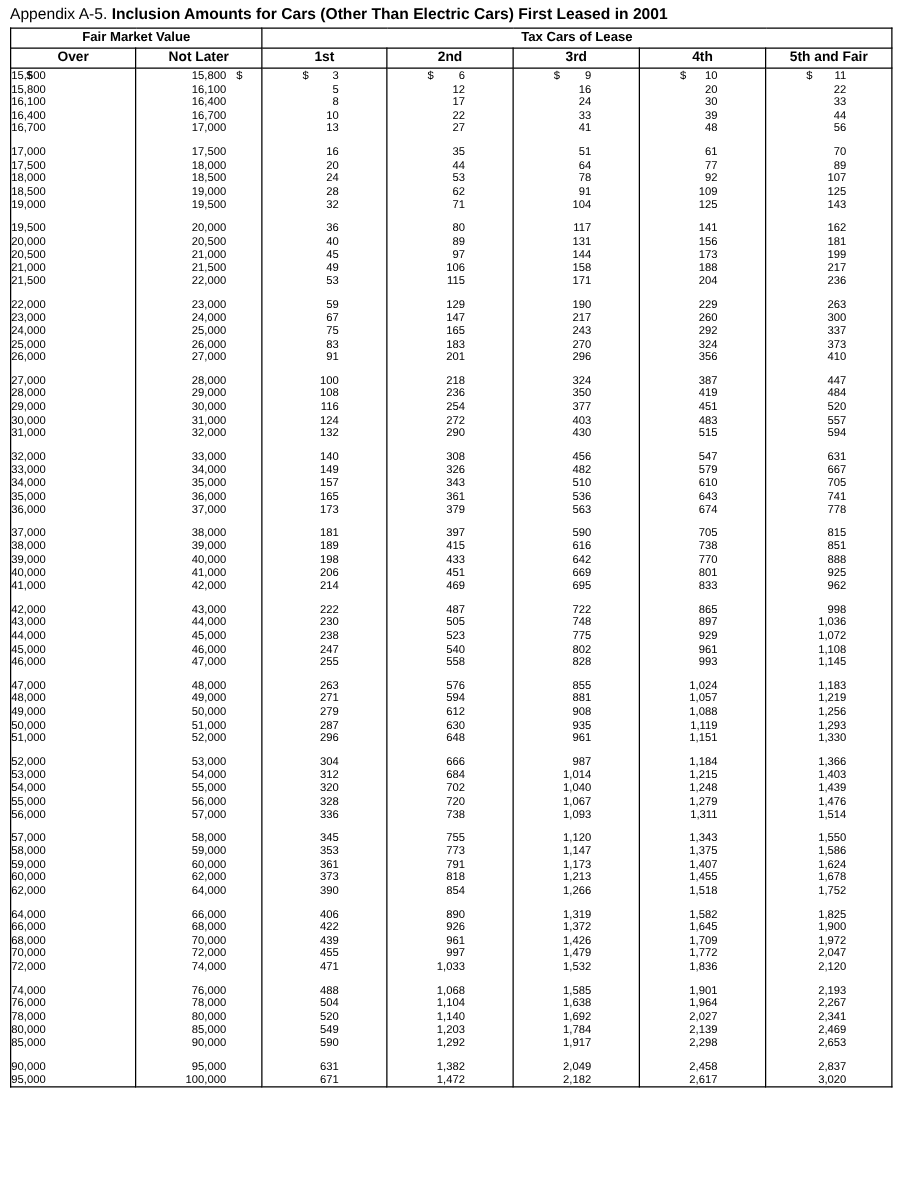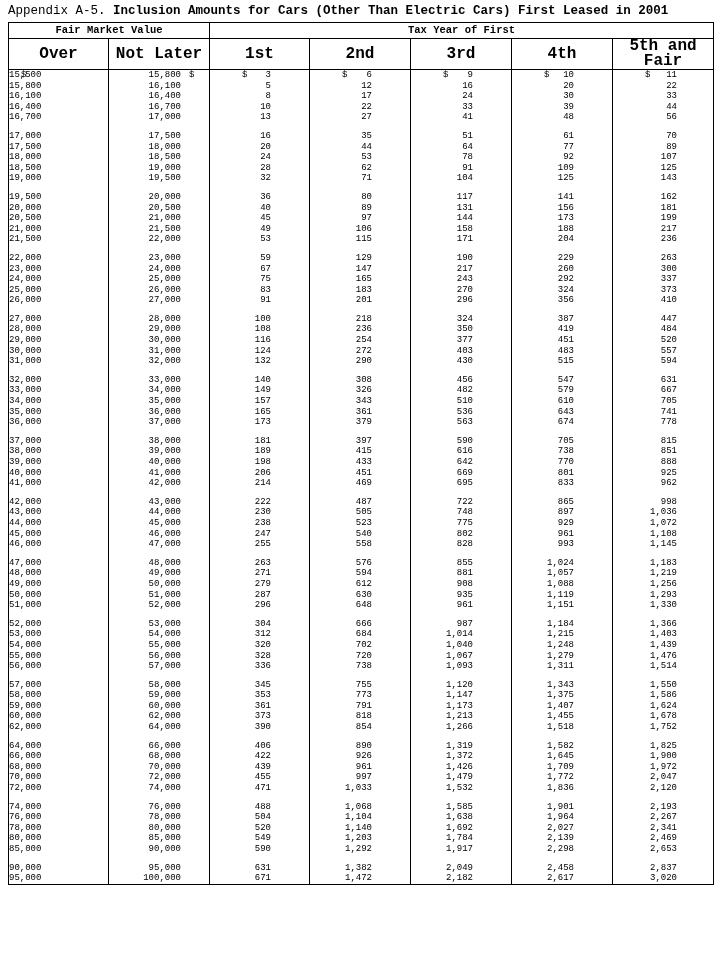--- a/index.html
+++ b/index.html
@@ -13,21 +13,20 @@
     font-family: "Liberation Sans", sans-serif;
     color: #000000;
     overflow: hidden;
   }
   .page {
     width: 721px;
     height: 675px;
     position: relative;
     box-sizing: border-box;
     padding: 4px 8px 0 8px;
-    font-family: Liberation Mono, monospace;
   }
   .title-line {
     font-size: 12.5px;
     margin: 0 0 4px 0;
     white-space: nowrap;
     line-height: 14px;
   }
   .title-prefix {
     font-weight: normal;
   }
@@ -45,21 +44,21 @@
     padding: 0;
   }
   .hdr {
     font-size: 10.5px;
     font-weight: bold;
     text-align: center;
     height: 15px;
     line-height: 15px;
   }
   .hdr2 {
-    font-size: 16px;
+    font-size: 11px;
     font-weight: bold;
     text-align: center;
     height: 15px;
     line-height: 15px;
   }
   .body-cell {
     vertical-align: top;
     padding: 4px 0 6px 0;
   }
   .col-body {
@@ -107,21 +106,21 @@
       <col style="width:101px">
       <col style="width:100px">
       <col style="width:101px">
       <col style="width:101px">
       <col style="width:101px">
       <col style="width:101px">
     </colgroup>
     <thead>
       <tr>
         <th class="hdr" colspan="2">Fair Market Value</th>
-        <th class="hdr" colspan="5">Tax Year of First</th>
+        <th class="hdr" colspan="5">Tax Cars of Lease</th>
       </tr>
       <tr>
         <th class="hdr2">Over</th>
         <th class="hdr2">Not Later</th>
         <th class="hdr2">1st</th>
         <th class="hdr2">2nd</th>
         <th class="hdr2">3rd</th>
         <th class="hdr2">4th</th>
         <th class="hdr2">5th and Fair</th>
       </tr>

